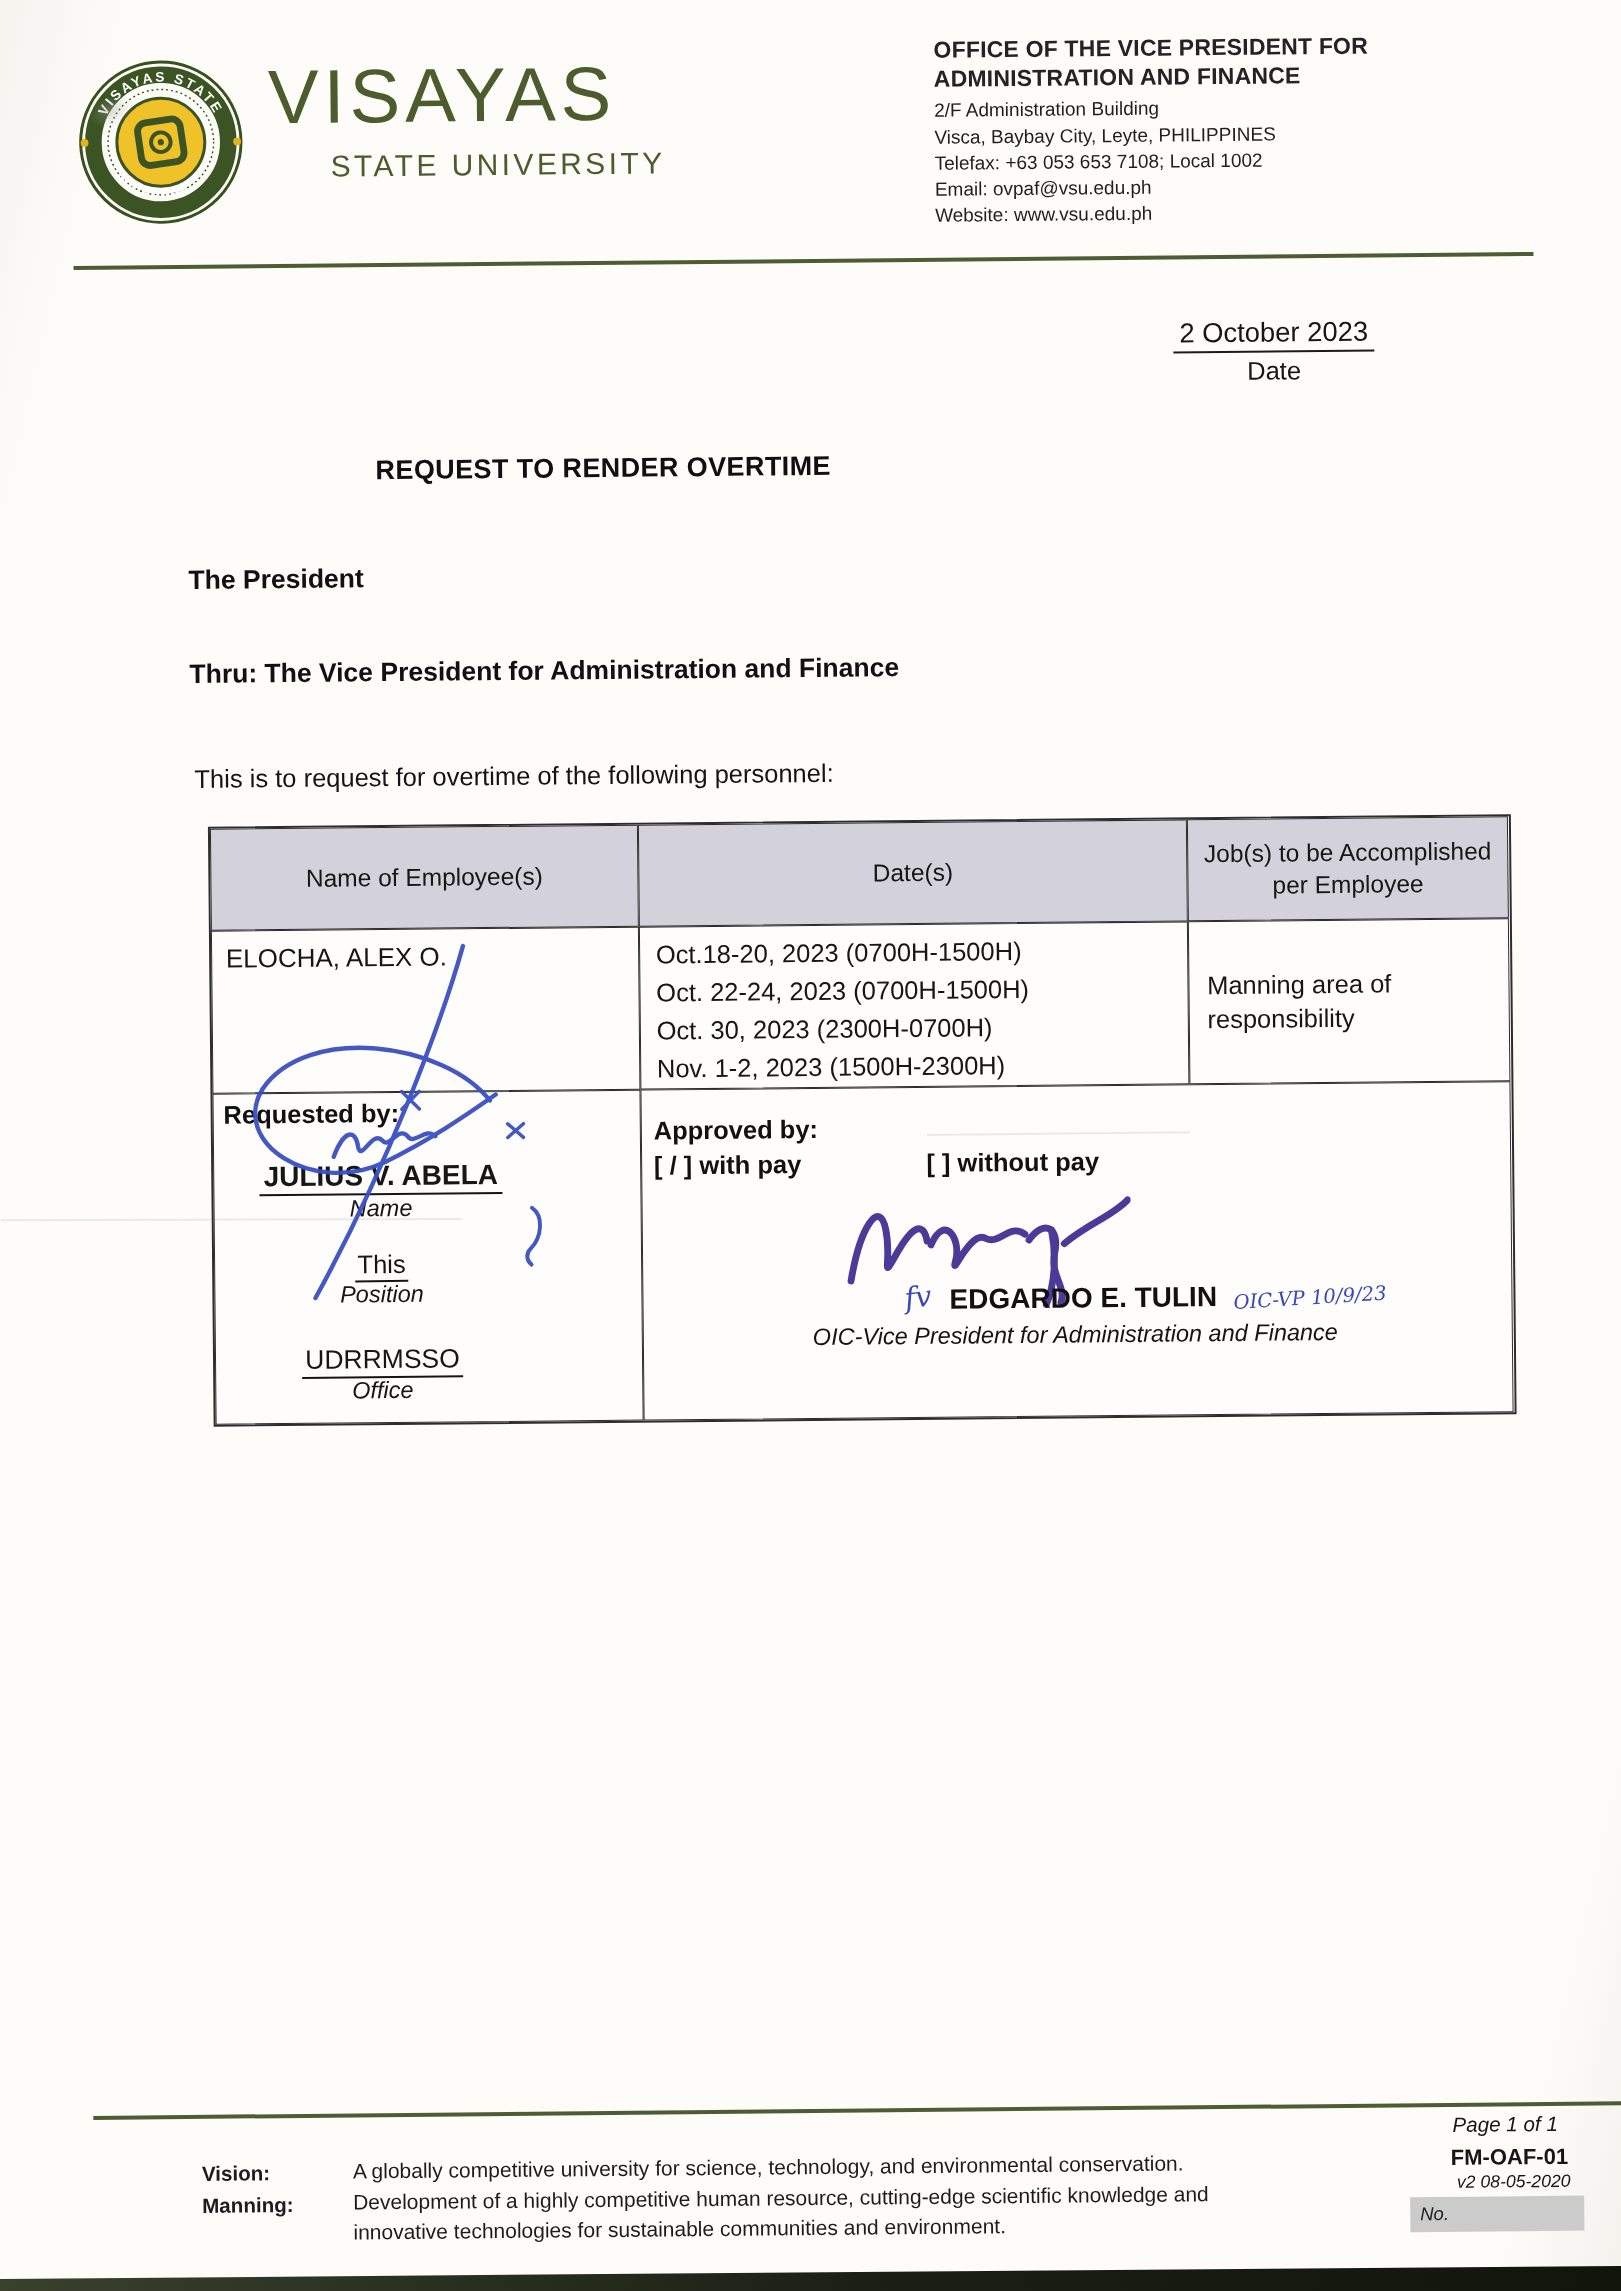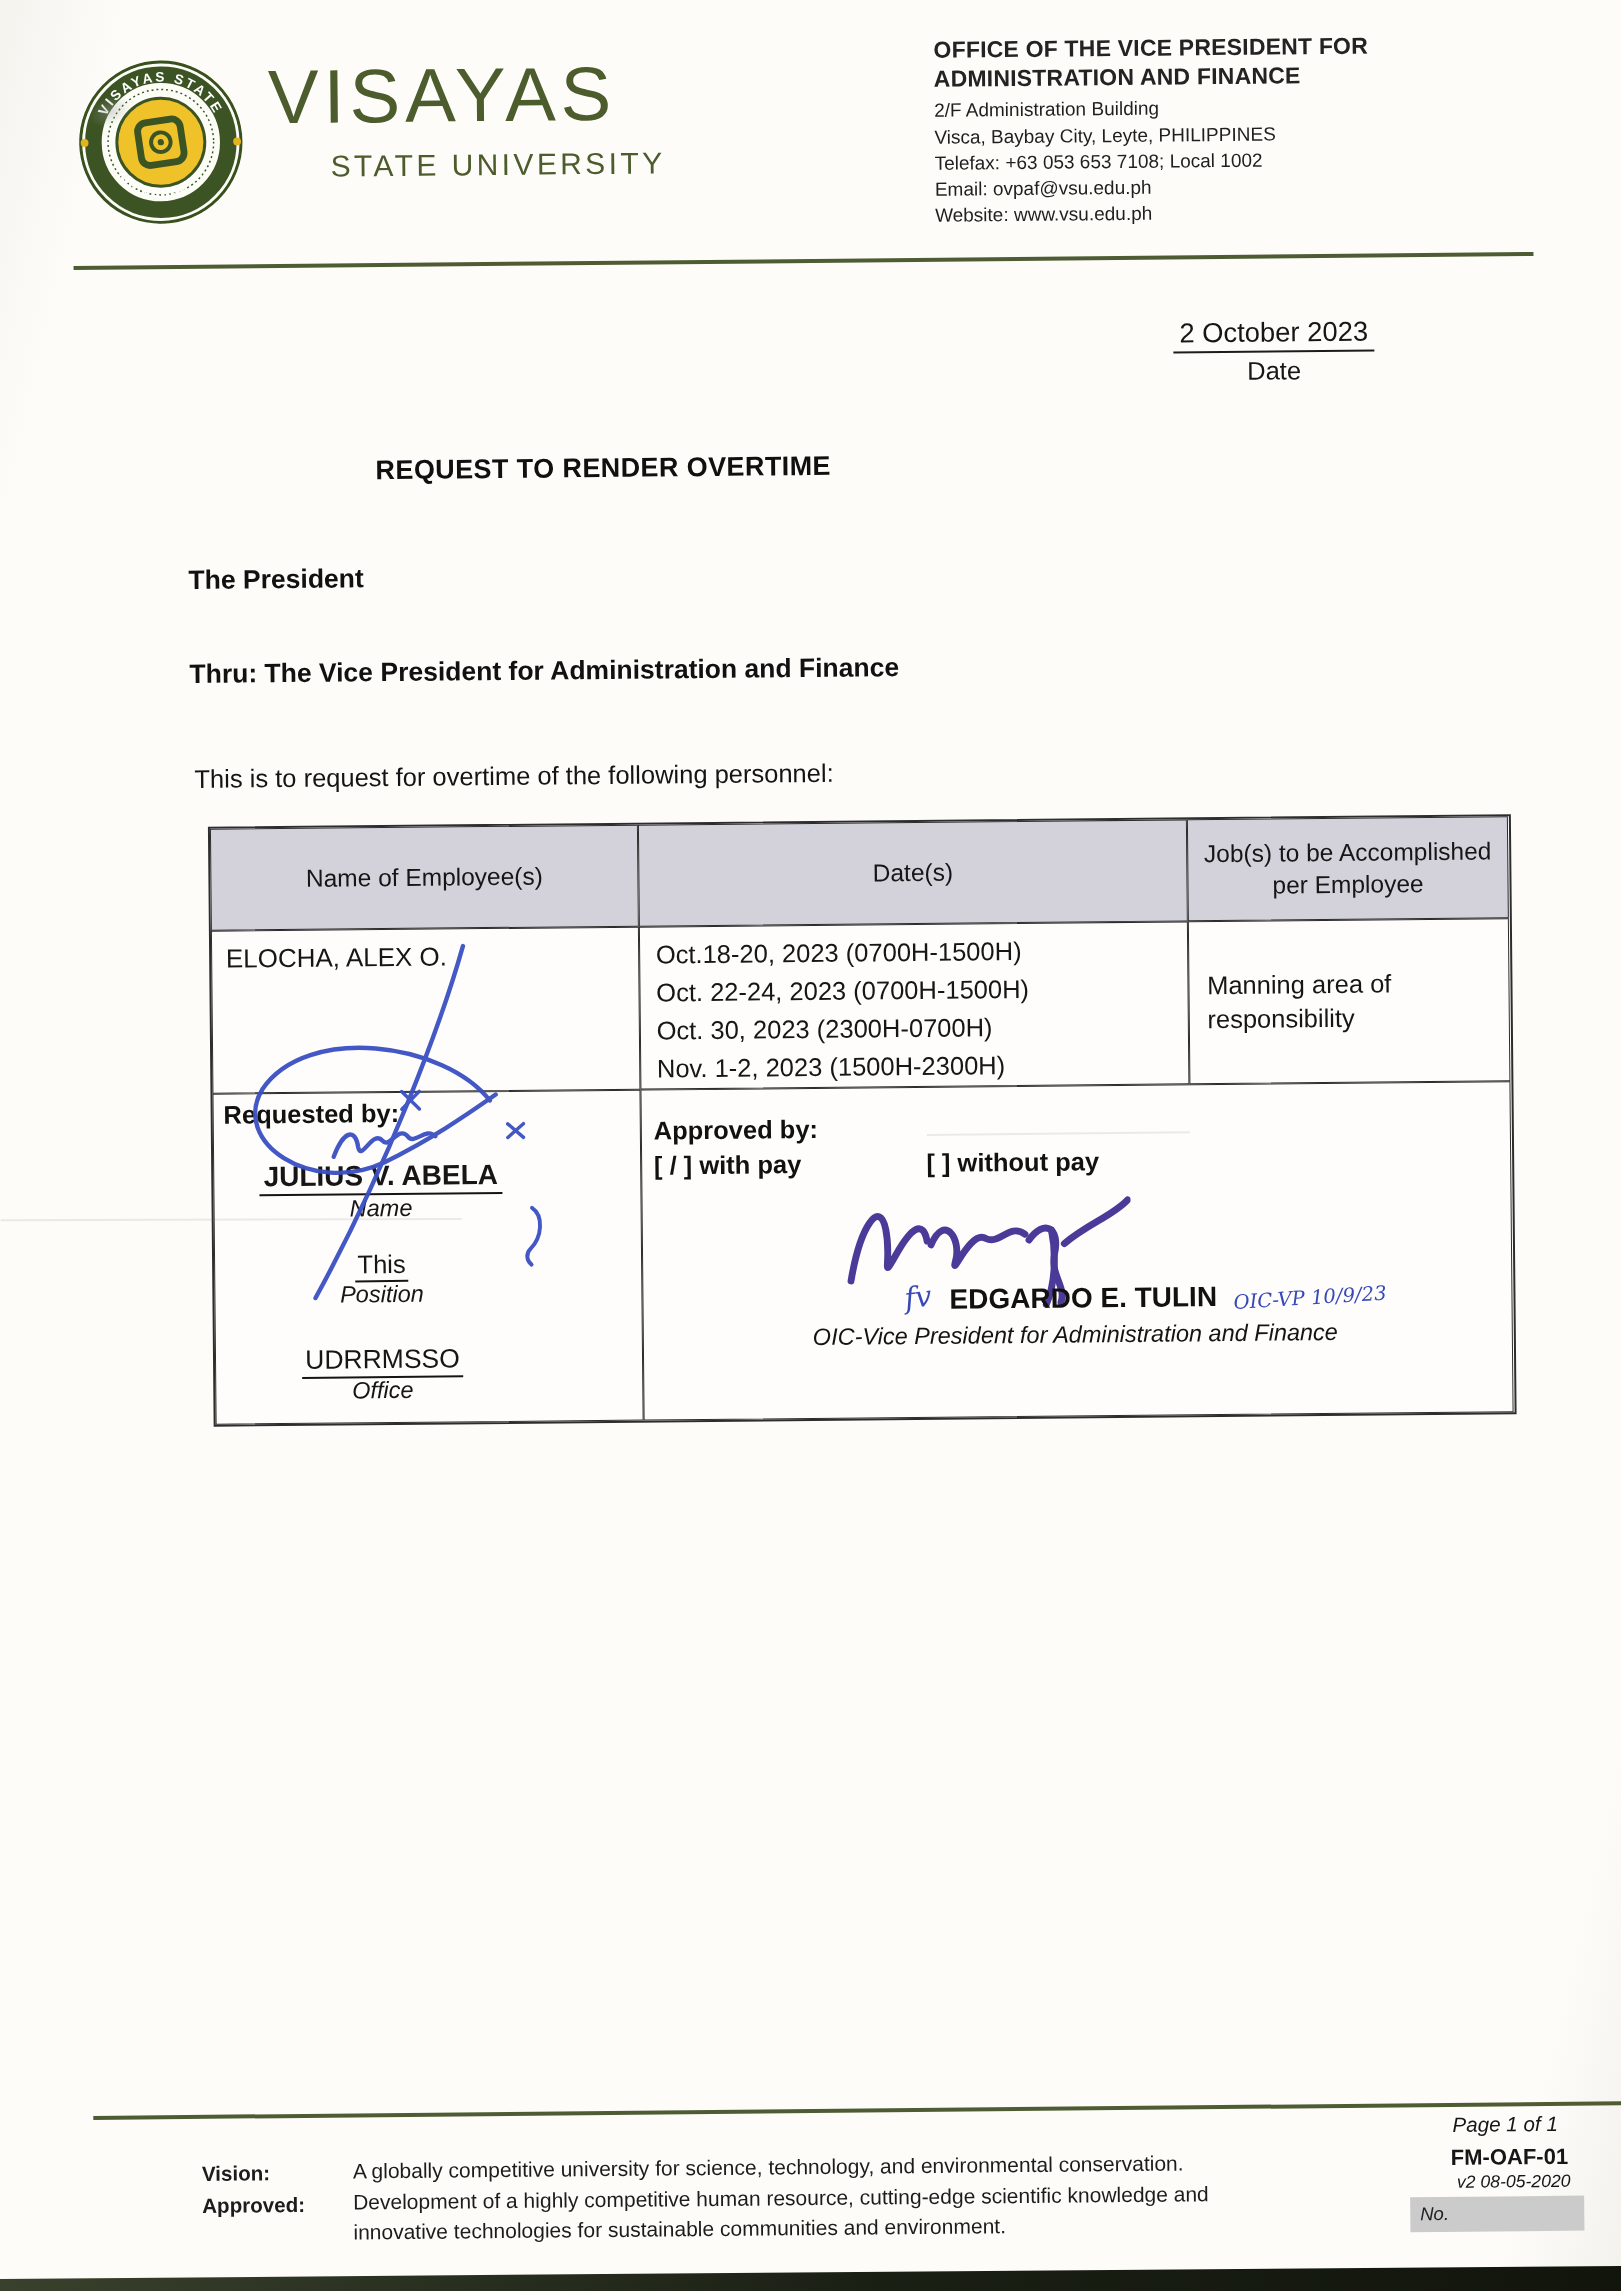--- a/index.html
+++ b/index.html
@@ -181,21 +181,21 @@
           <path d="M 188 162 L 206 180 M 206 162 L 188 180" stroke-width="3.5"></path>
           <path d="M 296 196 L 312 210 M 312 196 L 296 210" stroke-width="3.5"></path>
           <path d="M 320 282 C 332 290, 330 312, 318 324 C 313 329, 314 336, 319 340" stroke-width="4"></path>
         </g>
       </svg>
     </div>
 
     <div class="abs hrule" style="left:84px;top:2109px;width:1537px;"></div>
 
     <div class="abs f-label" style="left:192px;top:2156px;">Vision:</div>
-    <div class="abs f-label" style="left:192px;top:2188px;">Approved:</div>
+    <div class="abs f-label" style="left:192px;top:2188px;">Manning:</div>
     <div class="abs f-text" style="left:343px;top:2152px;">A globally competitive university for science, technology, and environmental conservation.</div>
     <div class="abs f-text" style="left:343px;top:2183px;">Development of a highly competitive human resource, cutting-edge scientific knowledge and innovative technologies for sustainable communities and environment.</div>
 
     <div class="abs f-right-i" style="left:1443px;top:2119px;">Page 1 of 1</div>
     <div class="abs f-code" style="left:1441px;top:2151px;">FM-OAF-01</div>
     <div class="abs f-ver" style="left:1447px;top:2178px;">v2 08-05-2020</div>
     <div class="abs no-box" style="left:1400px;top:2203px;">No.</div>
 
     <div class="smudge" style="left:98px;top:90px;width:45px;height:29px;transform:rotate(-22deg);"></div>
     <div class="crease" style="left:0;top:1213px;width:461px;transform:rotate(.4deg);"></div>

